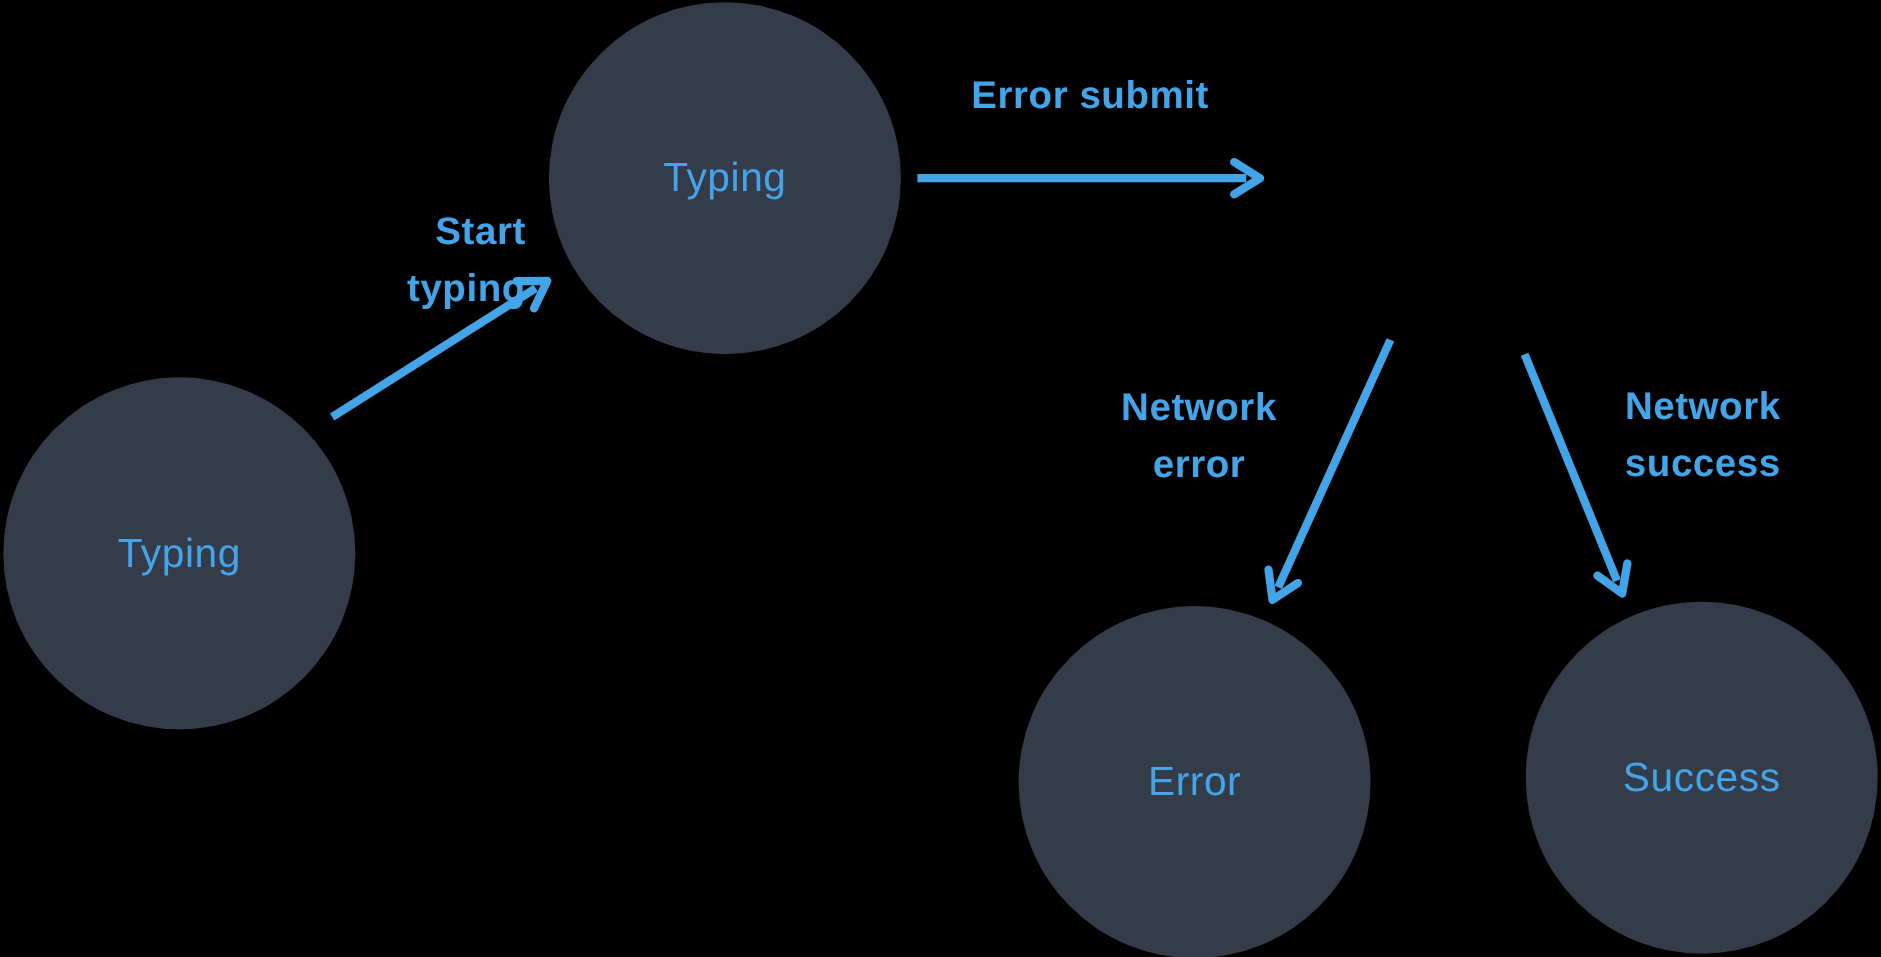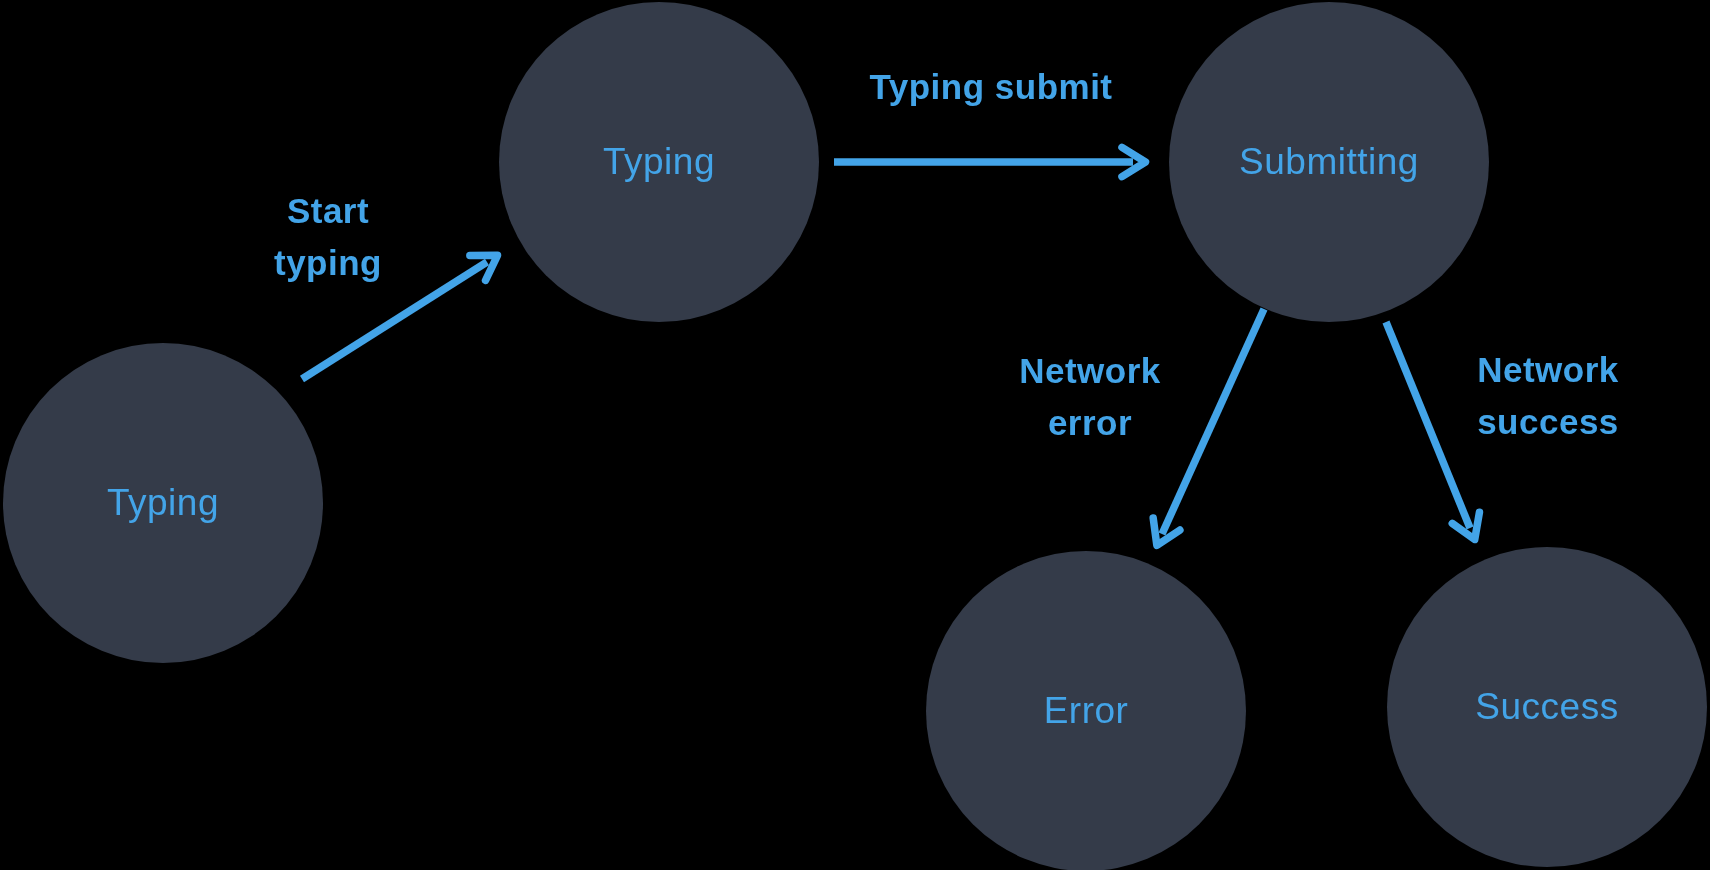--- a/index.html
+++ b/index.html
@@ -49,21 +49,21 @@
     position: absolute;
     width: 300px;
     text-align: center;
     color: #43a4e8;
     font-size: 35px;
     font-weight: 700;
     line-height: 52px;
     letter-spacing: 0.5px;
     pointer-events: none;
   }
-  .label-start-typing    { left: 178px;  top: 185px; }
+  .label-start-typing    { left: 178px;  top: 185px; text-align: right; }
   .label-press-submit    { left: 791px;  top: 61px;  width: 400px; }
   .label-network-error   { left: 940px;  top: 345px; }
   .label-network-success { left: 1398px; top: 344px; }
 </style>
 </head>
 <body>
 
 <div class="canvas">
 
   <svg class="arrow-layer" viewBox="0 0 1710 870" xmlns="http://www.w3.org/2000/svg">
@@ -91,39 +91,36 @@
   </svg>
 
   <div class="state-node node-empty">
     <span>Typing</span>
   </div>
 
   <div class="state-node node-typing">
     <span>Typing</span>
   </div>
 
-  <div class="state-node node-submitting">
-    <span>Submitting</span>
-  </div>
 
   <div class="state-node node-error">
     <span>Error</span>
   </div>
 
   <div class="state-node node-success">
     <span>Success</span>
   </div>
 
   <div class="transition-label label-start-typing">
     <div>Start</div>
     <div>typing</div>
   </div>
 
   <div class="transition-label label-press-submit">
-    <div>Typing submit</div>
+    <div>Error submit</div>
   </div>
 
   <div class="transition-label label-network-error">
     <div>Network</div>
     <div>error</div>
   </div>
 
   <div class="transition-label label-network-success">
     <div>Network</div>
     <div>success</div>

